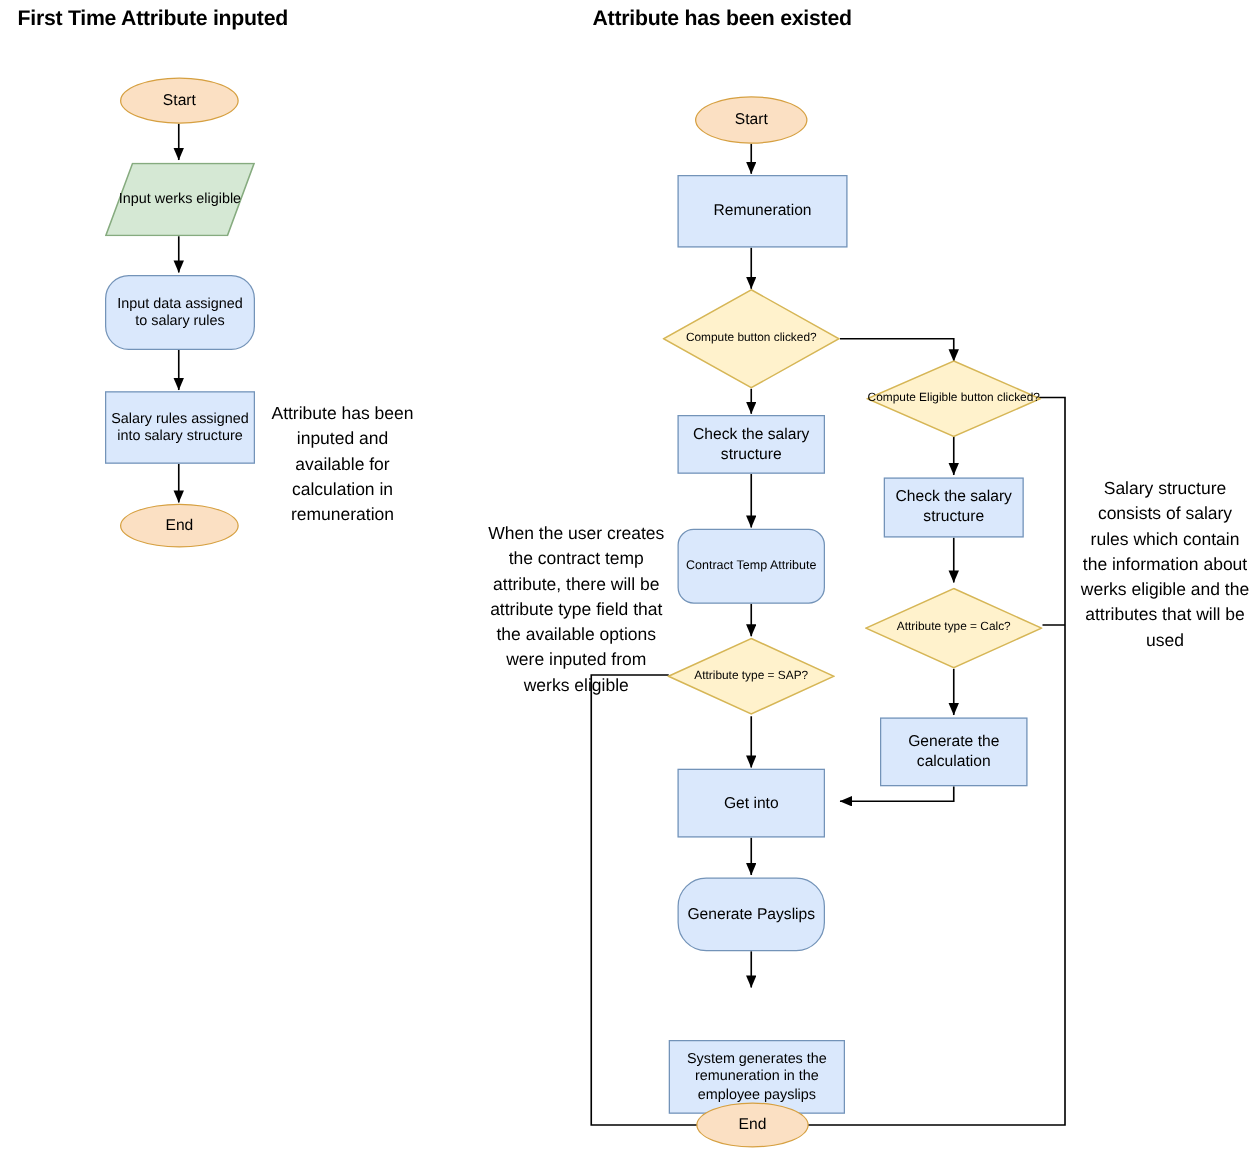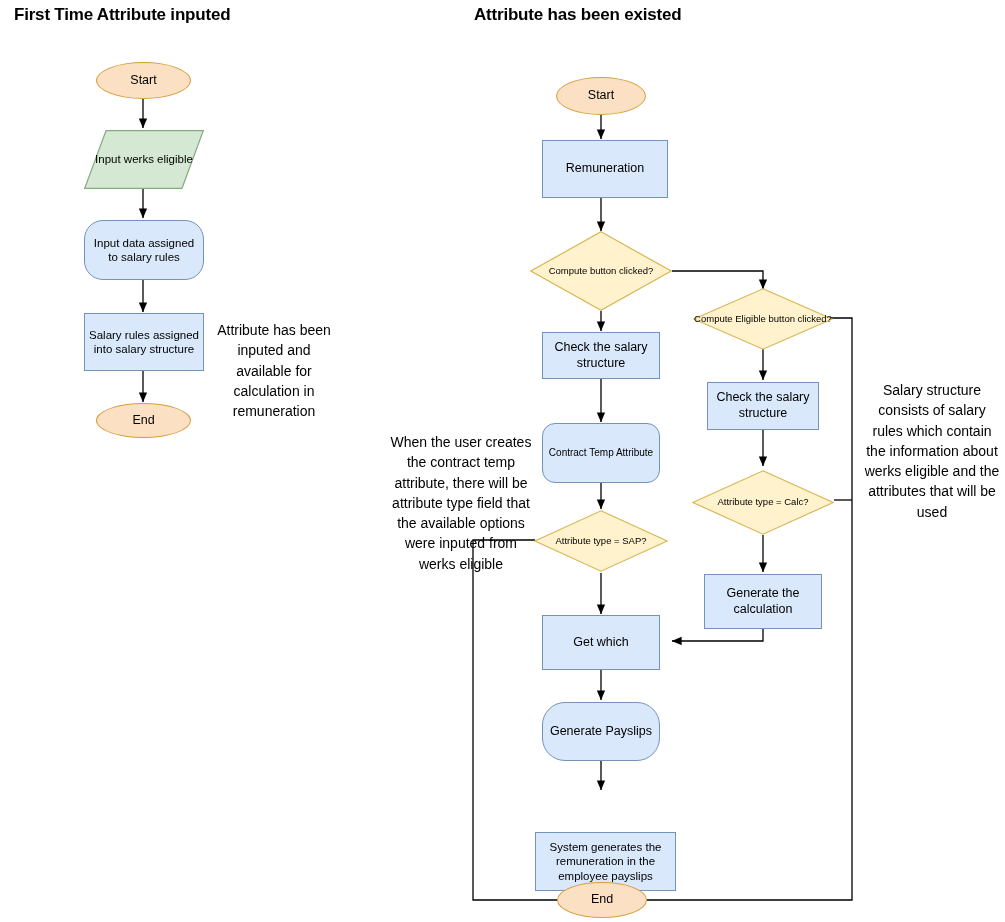--- a/index.html
+++ b/index.html
@@ -81,21 +81,21 @@
   <div class="node proc" style="left:84px;top:220px;width:120px;height:60px;padding:0 4px;border-radius:19px;">Input data assigned to salary rules</div>
 
   <div class="node proc" style="left:84px;top:313px;width:120px;height:58px;padding:16px 2px;">Salary rules assigned into salary structure</div>
 
   <div class="node term" style="left:96px;top:403px;width:95px;height:35px;">End</div>
 
   <div class="note" style="left:210px;top:320px;width:128px;">Attribute has been inputed and available for calculation in remuneration</div>
 
   <div class="node term" style="left:556px;top:77px;width:90px;height:38px;">Start</div>
 
-  <div class="node proc big" style="left:542px;top:140px;width:126px;height:58px;">Remuneration</div>
+  <div class="node proc big" style="left:542px;top:140px;width:136px;height:58px;">Remuneration</div>
 
   <div class="dia-wrap" style="left:530px;top:231px;width:142px;height:80px;">
     <svg class="io-shape" viewBox="0 0 142 80" preserveAspectRatio="none">
       <polygon points="71,0.8 141.2,40 71,79.2 0.8,40" fill="#fff2cc" stroke="#d6b656" stroke-width="1.2"></polygon>
     </svg>
     <div class="dia-label">Compute button clicked?</div>
   </div>
 
   <div class="node proc big" style="left:542px;top:332px;width:118px;height:47px;padding:0 4px;">Check the salary structure</div>
 
@@ -119,25 +119,25 @@
 
   <div class="dia-wrap" style="left:692px;top:470px;width:142px;height:65px;">
     <svg class="io-shape" viewBox="0 0 142 65" preserveAspectRatio="none">
       <polygon points="71,0.8 141.2,32.5 71,64.2 0.8,32.5" fill="#fff2cc" stroke="#d6b656" stroke-width="1.2"></polygon>
     </svg>
     <div class="dia-label">Attribute type = Calc?</div>
   </div>
 
   <div class="node proc big" style="left:704px;top:574px;width:118px;height:55px;padding:0 4px;">Generate the calculation</div>
 
-  <div class="node proc big" style="left:542px;top:615px;width:118px;height:55px;">Get which</div>
+  <div class="node proc big" style="left:542px;top:615px;width:118px;height:55px;">Get into</div>
 
   <div class="node proc big" style="left:542px;top:702px;width:118px;height:59px;border-radius:23px;">Generate Payslips</div>
 
   <div class="node proc" style="left:535px;top:832px;width:141px;height:59px;padding:0 3px;">System generates the remuneration in the employee payslips</div>
 
   <div class="node term" style="left:557px;top:882px;width:90px;height:36px;">End</div>
 
-  <div class="note" style="left:386px;top:416px;width:150px;margin-top:16px;">When the user creates the contract temp attribute, there will be attribute type field that the available options were inputed from werks eligible</div>
+  <div class="note" style="left:386px;top:416px;width:150px;">When the user creates the contract temp attribute, there will be attribute type field that the available options were inputed from werks eligible</div>
 
   <div class="note" style="left:862px;top:380px;width:140px;">Salary structure consists of salary rules which contain the information about werks eligible and the attributes that will be used</div>
 
 </div>
 
 </body></html>

